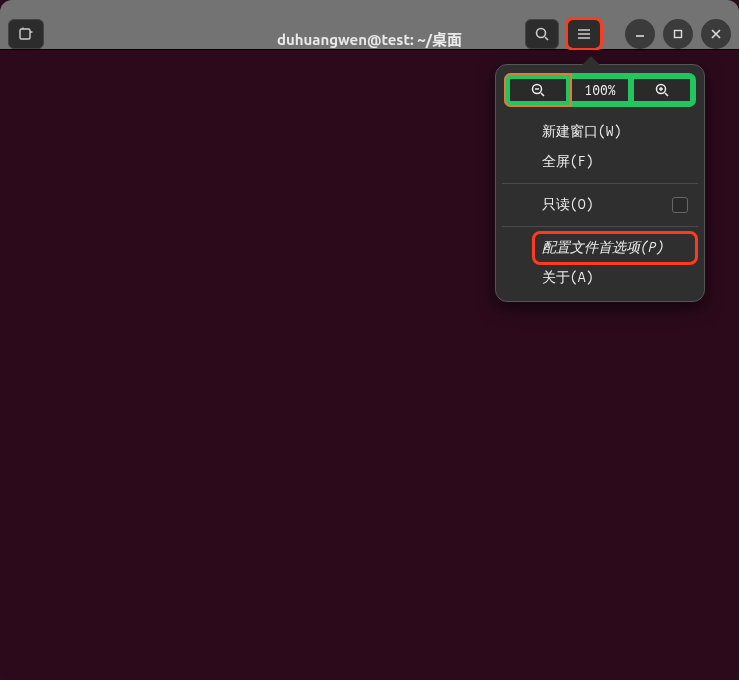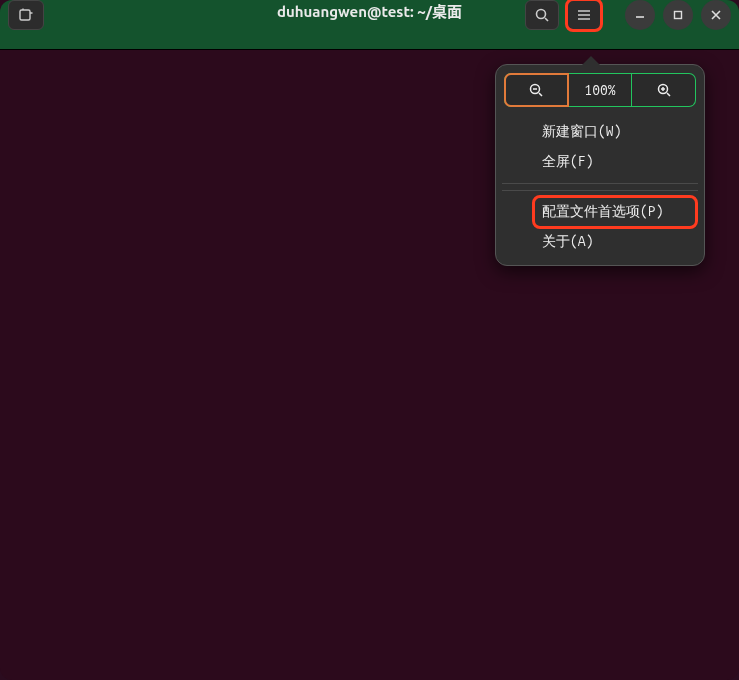--- a/index.html
+++ b/index.html
@@ -1,24 +1,24 @@
 <!DOCTYPE html>
 <html><head>
 <meta charset="utf-8">
 <style>
   * { box-sizing: border-box; margin: 0; padding: 0; }
   html, body { width: 739px; height: 680px; overflow: hidden; font-family: "Ubuntu", "Noto Sans CJK SC", sans-serif; }
   body { background: #2b0c1f; }
 
   .titlebar {
     height: 50px;
-    background: #14532d;
+    background: #737373;
     border-bottom: 1px solid #000;
     display: flex;
-    align-items: flex-start;
+    align-items: flex-end;
     padding: 0 8px;
     border-radius: 12px 12px 0 0;
     position: relative;
   }
   .tb-left { display:flex; align-items:center; }
   .tb-btn {
     width: 36px; height: 30px;
     border: 1px solid #444; border-radius: 6px;
     display:flex; align-items:center; justify-content:center;
     color:#ccc; background:#2c2c2c;
@@ -73,35 +73,35 @@
     font-size:14px;
   }
   .popover::before {
     content:""; position:absolute; top:-9px; right:104px;
     border-left:9px solid transparent; border-right:9px solid transparent;
     border-bottom:9px solid #2f2f2f;
   }
   .zoom-row { display:flex; gap:0; margin-bottom:10px; }
   .zoom-cell {
     flex:1; height:34px; display:flex; align-items:center; justify-content:center;
-    border:1px solid #22c55e; background:#2a2a2a; color:#eee; cursor:pointer;
+    border:6px solid #22c55e; background:#2a2a2a; color:#eee; cursor:pointer;
   }
   .zoom-cell:first-child { border-radius:7px 0 0 7px; }
   .zoom-cell:last-child { border-radius:0 7px 7px 0; }
   .zoom-cell + .zoom-cell { border-left:none; }
   .zoom-focus { outline:2px solid #e27a3a; outline-offset:-2px; border-radius:7px 0 0 7px; }
 
   .menu-item {
     height:30px; display:flex; align-items:center; padding:0 8px;
     border-radius:6px; cursor:pointer; justify-content:space-between;margin-left:30px;
   }
   .menu-hr { height:1px; background:#4a4a4a; margin:6px -2px; }
   .check-slot { width:16px; height:16px; border:1px solid #666; border-radius:3px; background:#2a2a2a; }
   .chev { color:#bbb; }
-  .item-highlight { outline:3px solid #ff3b1f; outline-offset:-1px; }
+  .item-highlight { outline:3px solid #ff3b1f; outline-offset:-1px;font-style:italic; }
 
   svg { display:block; }
 </style>
 </head>
 <body>
 
 <div class="titlebar">
   <div class="tb-left">
     <div class="tb-btn">
       <svg width="16" height="16" viewBox="0 0 16 16" fill="none" stroke="#ccc" stroke-width="1.4">
@@ -163,20 +163,24 @@
 
     <div class="menu-item">
       <span>新建窗口(W)</span>
     </div>
     <div class="menu-item">
       <span>全屏(F)</span>
     </div>
 
     <div class="menu-hr"></div>
 
+    <div class="menu-item">
+      <span>只读(O)</span>
+      <span class="check-slot"></span>
+    </div>
 
     <div class="menu-hr"></div>
 
     <div class="menu-item item-highlight">
       <span>配置文件首选项(P)</span>
     </div>
     <div class="menu-item">
       <span>关于(A)</span>
     </div>
   </div>

